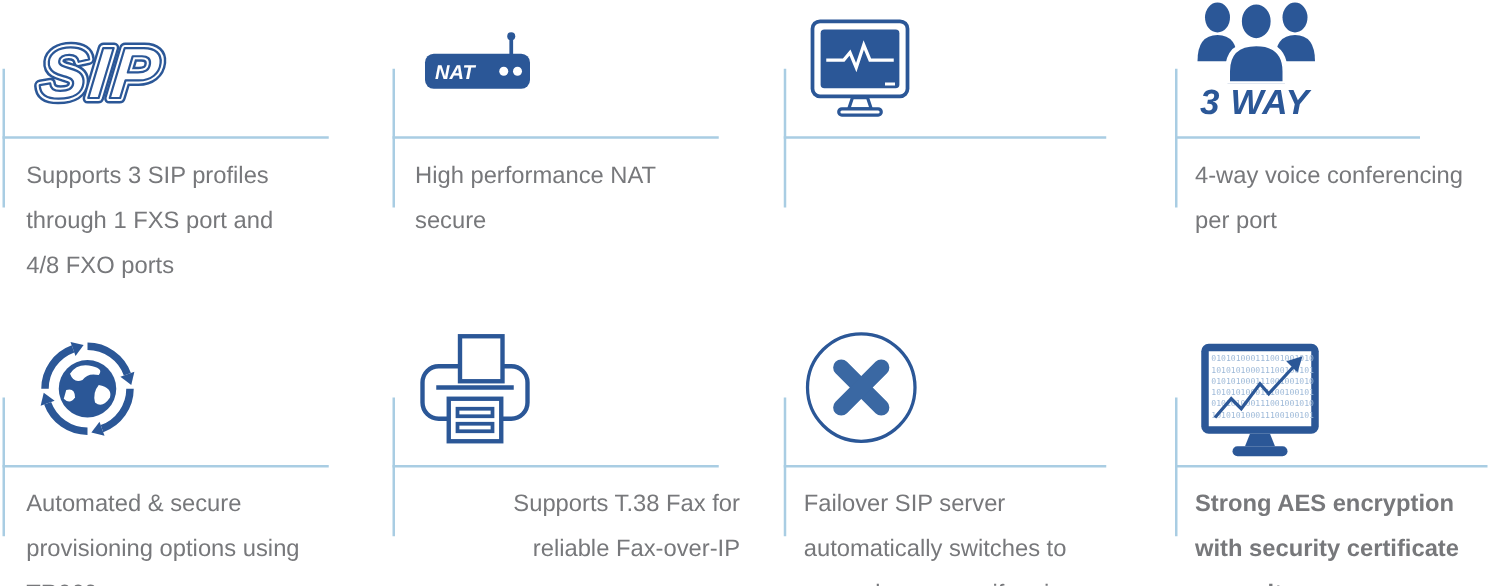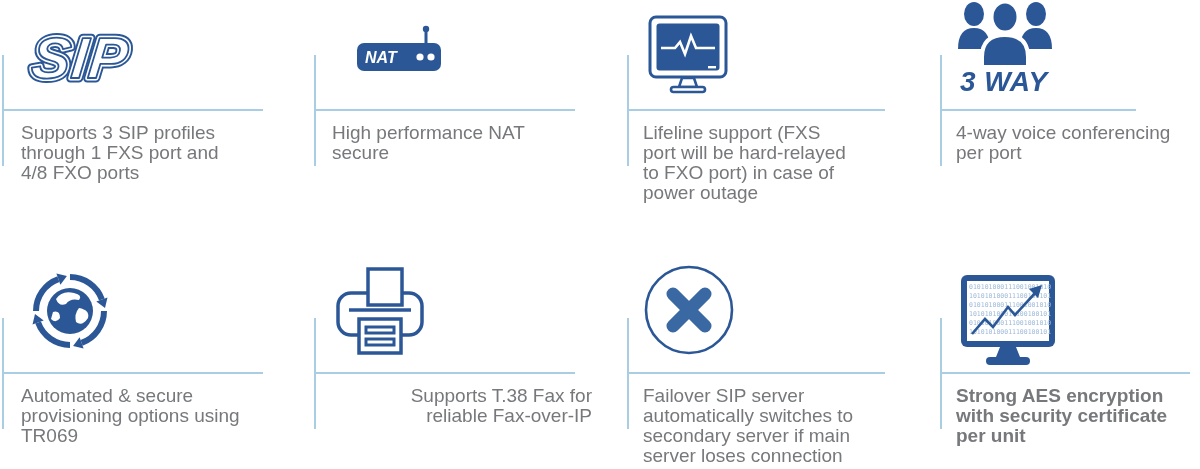--- a/index.html
+++ b/index.html
@@ -12,21 +12,21 @@
   html,body{margin:0;padding:0;background:#ffffff;}
   .canvas{
     position:relative;width:1200px;height:469px;background:#ffffff;
     font-family:"Liberation Sans",sans-serif;overflow:hidden;
   }
   .cell{position:absolute;width:300px;height:235px;}
   .vline{position:absolute;width:2px;height:111px;top:55px;left:0;background:var(--line-blue);}
   .hline{position:absolute;height:2px;top:109px;left:0;background:var(--line-blue);}
   .feature-text{
     position:absolute;top:123px;color:var(--text-gray);
-    font-size:19px;line-height:20px;white-space:pre-line;
+    font-size:19px;line-height:36px;white-space:pre-line;
   }
   .icon-wrap{position:absolute;}
   .logo-caption{
     position:absolute;color:var(--icon-blue);font-style:italic;font-weight:bold;
     font-size:28px;letter-spacing:0.5px;
   }
   
   .f-blue{fill:var(--icon-blue);}
   .f-blue-l{fill:var(--icon-blue-light);}
   .f-white{fill:#ffffff;}
@@ -59,21 +59,21 @@
       </svg>
     </div>
     <div class="feature-text" style="left:19px;width:260px;">Supports 3 SIP profiles
 through 1 FXS port and
 4/8 FXO ports</div>
   </div>
 
   <div class="cell" style="left:314px;top:0;">
     <div class="vline"></div>
     <div class="hline" style="width:261px;"></div>
-    <div class="icon-wrap" style="left:41px;top:24px;">
+    <div class="icon-wrap" style="left:24px;top:24px;">
       <svg width="92" height="50" viewBox="0 0 92 50">
         <circle class="f-blue" cx="71" cy="5" r="3.2"></circle>
         <rect class="f-blue" x="69.5" y="5" width="3" height="16"></rect>
         <rect class="f-blue" x="2" y="19" width="84" height="28" rx="7"></rect>
         <text class="nat-text" x="10" y="39">NAT</text>
         <circle class="f-white" cx="65" cy="33" r="3.6"></circle>
         <circle class="f-white" cx="76" cy="33" r="3.6"></circle>
       </svg>
     </div>
     <div class="feature-text" style="left:18px;width:260px;">High performance NAT
@@ -86,24 +86,20 @@
     <div class="icon-wrap" style="left:21px;top:15px;">
       <svg width="82" height="80" viewBox="0 0 82 80">
         <rect class="s-blue" x="2" y="2" width="76" height="60" rx="6" stroke-width="3"></rect>
         <rect class="f-blue" x="8.5" y="8.5" width="63" height="47" rx="3"></rect>
         <polyline class="s-white" stroke-width="2.6" points="13,33 27,33 32,27 37,39 43,21 48,33 67,33"></polyline>
         <rect class="f-white" x="60" y="51" width="8" height="2.4"></rect>
         <path class="s-blue-fw" stroke-width="2.6" d="M34,63 L46,63 L49,72 L31,72 Z"></path>
         <rect class="s-blue-fw" x="23" y="72" width="34" height="5" rx="2.5" stroke-width="2.6"></rect>
       </svg>
     </div>
-    <div class="feature-text" style="left:16px;width:265px;">Lifeline support (FXS
-port will be hard-relayed
-to FXO port) in case of
-power outage</div>
   </div>
 
   <div class="cell" style="left:940px;top:0;">
     <div class="vline"></div>
     <div class="hline" style="width:196px;"></div>
     <div class="icon-wrap" style="left:15px;top:1px;">
       <svg width="100" height="66" viewBox="0 0 100 66">
         <ellipse class="f-blue" cx="19" cy="13" rx="10" ry="12"></ellipse>
         <path class="f-blue" d="M3,48 Q3,27 19,27 Q35,27 35,48 Z"></path>
         <ellipse class="f-blue" cx="81" cy="13" rx="10" ry="12"></ellipse>

